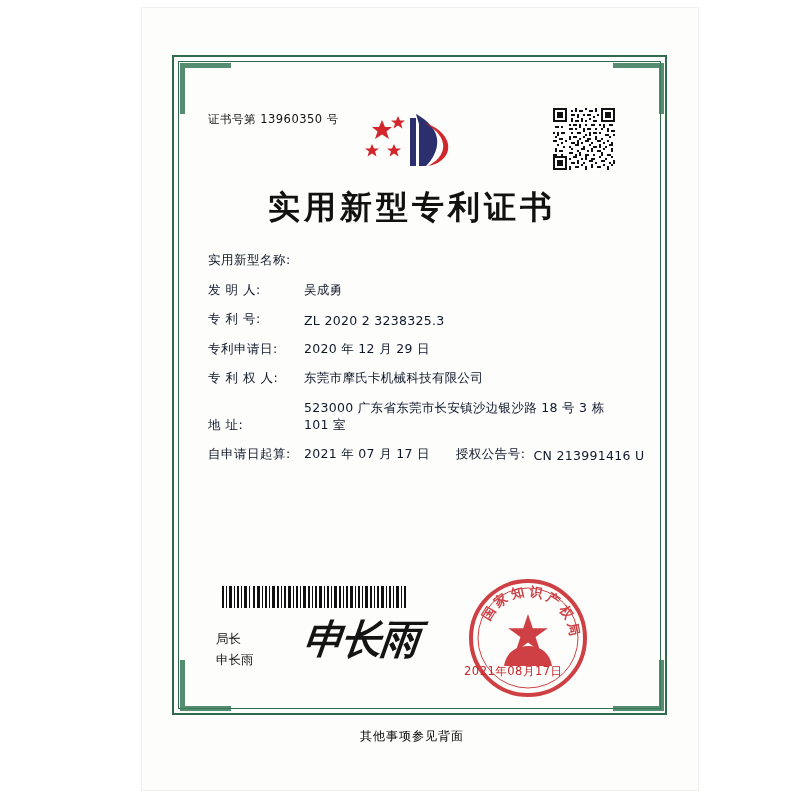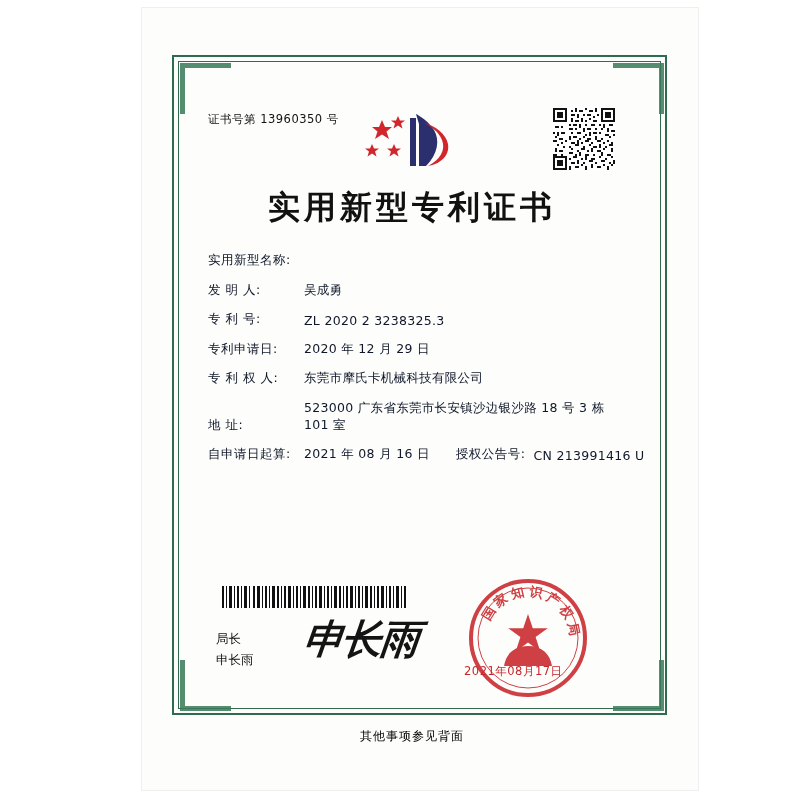--- a/index.html
+++ b/index.html
@@ -420,21 +420,21 @@
     <div class="field-row">
       <div class="field-label">专 利 权 人:</div>
       <div class="field-value">东莞市摩氏卡机械科技有限公司</div>
     </div>
     <div class="field-row">
       <div class="field-label">地      址:</div>
       <div class="field-value">523000  广东省东莞市长安镇沙边银沙路 18 号 3 栋 101 室</div>
     </div>
     <div class="field-row inline">
       <div class="field-label">自申请日起算:</div>
-      <div class="field-value">2021 年 08 月 16 日</div>
+      <div class="field-value">2021 年 07 月 17 日</div>
       <div class="sub-label">授权公告号:</div>
       <div class="field-value">CN 213991416 U</div>
     </div>
   </div>
 
 
   <div class="barcode">
     <svg width="185" height="22" viewBox="0 0 185 22" xmlns="http://www.w3.org/2000/svg" shape-rendering="crispEdges">
       <rect width="185" height="22" fill="#ffffff"></rect>
       <g fill="#111111">

